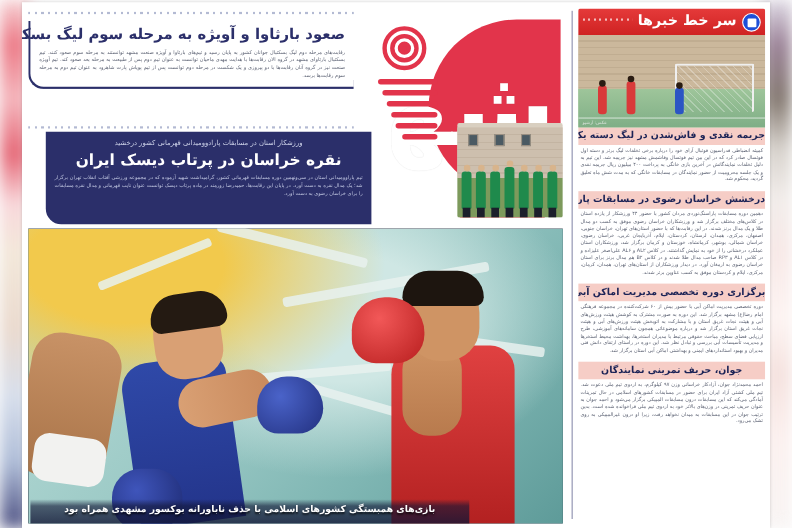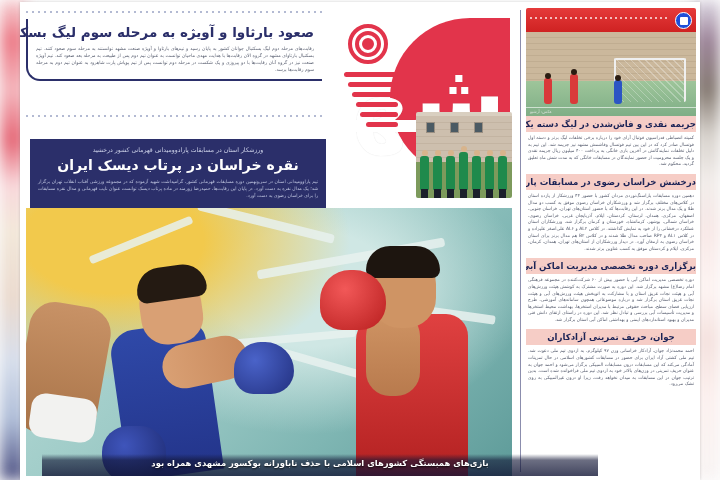--- a/index.html
+++ b/index.html
@@ -266,29 +266,28 @@
     margin-top: 4px;
     font-size: 4.6px;
     line-height: 7px;
     color: #5b6172;
     text-align: justify;
   }
 
   
   #story-two {
     position: absolute;
-    left: 4px;
+    left: 16px;
     top: 112px;
     width: 296px;
     height: 84px;
     background: #2b2f6a;
     border-radius: 0 0 0 14px;
     padding: 6px 8px 4px 8px;
     overflow: hidden;
-    margin-top: 19px;
   }
   #story-two .kicker {
     font-size: 6.2px;
     color: #cfd4ea;
     text-align: center;
     line-height: 9px;
     letter-spacing: .2px;
   }
   #story-two .headline-2 {
     font-size: 14px;
@@ -473,23 +472,23 @@
     width: 66px;
     height: 44px;
     background: #f2f2f0;
     border-radius: 14px;
     transform: rotate(8deg);
   }
 
   
   #main-headline-box {
     position: absolute;
-    left: 22px;
+    left: 8px;
     bottom: 4px;
-    width: 556px;
+    width: 399px;
     padding: 3px 10px 6px 10px;
     background: linear-gradient(to bottom,
       rgba(18,22,54,.0) 0%,
       rgba(18,22,54,.62) 28%,
       rgba(18,22,54,.80) 100%);
     z-index: 3;
   }
   #main-kicker {
     font-size: 8.4px;
     font-weight: bold;
@@ -767,20 +766,21 @@
         <div id="main-kicker">بازی‌های همبستگی کشورهای اسلامی با حذف ناباورانه بوکسور مشهدی همراه بود</div>
       </div>
     </div>
 
     <div id="divider-line"></div>
 
     <div id="sidebar">
 
       <div id="sb-banner">
         <div id="sb-logo-circle"></div>
+        <div id="sb-banner-title">سر خط خبرها</div>
         <div class="dots"></div>
       </div>
 
       <div id="futsal-photo">
         <div class="wallpanel"></div>
         <div class="court"></div>
         <div class="court-line"></div>
         <div class="goal"></div>
         <span class="player red" style="left:18px;"></span>
         <span class="player red" style="left:44px;height:30px;"></span>
@@ -797,19 +797,19 @@
         <div class="sb-headline">درخشش خراسان رضوی در مسابقات پاراسنگ‌نوردی</div>
         <div class="sb-body">دهمین دوره مسابقات پاراسنگ‌نوردی مردان کشور با حضور ۴۴ ورزشکار از یازده استان در کلاس‌های مختلف برگزار شد و ورزشکاران خراسان رضوی موفق به کسب دو مدال طلا و یک مدال برنز شدند. در این رقابت‌ها که با حضور استان‌های تهران، خراسان جنوبی، اصفهان، مرکزی، همدان، لرستان، کردستان، ایلام، آذربایجان غربی، خراسان رضوی، خراسان شمالی، بوشهر، کرمانشاه، خوزستان و کرمان برگزار شد، ورزشکاران استان عملکرد درخشانی را از خود به نمایش گذاشتند. در کلاس AL۲ و AL۶ علی‌اصغر علیزاده و در کلاس AL۱ و RP۳ صاحب مدال طلا شدند و در کلاس B۲ هم مدال برنز برای استان خراسان رضوی به ارمغان آورد. در دیدار ورزشکاران از استان‌های تهران، همدان، کرمان، مرکزی، ایلام و کردستان موفق به کسب عناوین برتر شدند.</div>
       </div>
 
       <div>
         <div class="sb-headline">برگزاری دوره تخصصی مدیریت اماکن آبی در مشهد</div>
         <div class="sb-body">دوره تخصصی مدیریت اماکن آبی با حضور بیش از ۶۰ شرکت‌کننده در مجموعه فرهنگی امام رضا(ع) مشهد برگزار شد. این دوره به صورت مشترک به کوشش هیئت ورزش‌های آبی و هیئت نجات غریق استان و با مشارکت به اتوبخش هیئت ورزش‌های آبی و هیئت نجات غریق استان برگزار شد و درباره موضوعاتی همچون سامانه‌های آموزشی، طرح ارزیابی فضای سطح، مباحث حقوقی مرتبط با مدیران استخرها، بهداشت محیط استخرها و مدیریت تأسیسات آبی بررسی و تبادل نظر شد. این دوره در راستای ارتقای دانش فنی مدیران و بهبود استانداردهای ایمنی و بهداشتی اماکن آبی استان برگزار شد.</div>
       </div>
 
       <div>
-        <div class="sb-headline">جوان، حریف تمرینی آزادکاران</div>
+        <div class="sb-headline">جوان، حریف تمرینی نمایندگان</div>
         <div class="sb-body">احمد محمدنژاد جوان، آزادکار خراسانی وزن ۹۷ کیلوگرم، به اردوی تیم ملی دعوت شد. تیم ملی کشتی آزاد ایران برای حضور در مسابقات کشورهای اسلامی در حال تمرینات آمادگی می‌کند که این مسابقات درون مسابقات المپیکی برگزار می‌شود و احمد جوان به عنوان حریف تمرینی در وزن‌های بالاتر خود به اردوی تیم ملی فراخوانده شده است. بدین ترتیب جوان در این مسابقات به میدان نخواهد رفت، زیرا او درون غیرالمپیکی به روی تشک می‌رود.</div>
       </div>
     </div>
 
   </div>
 </div>
 
 </body></html>

